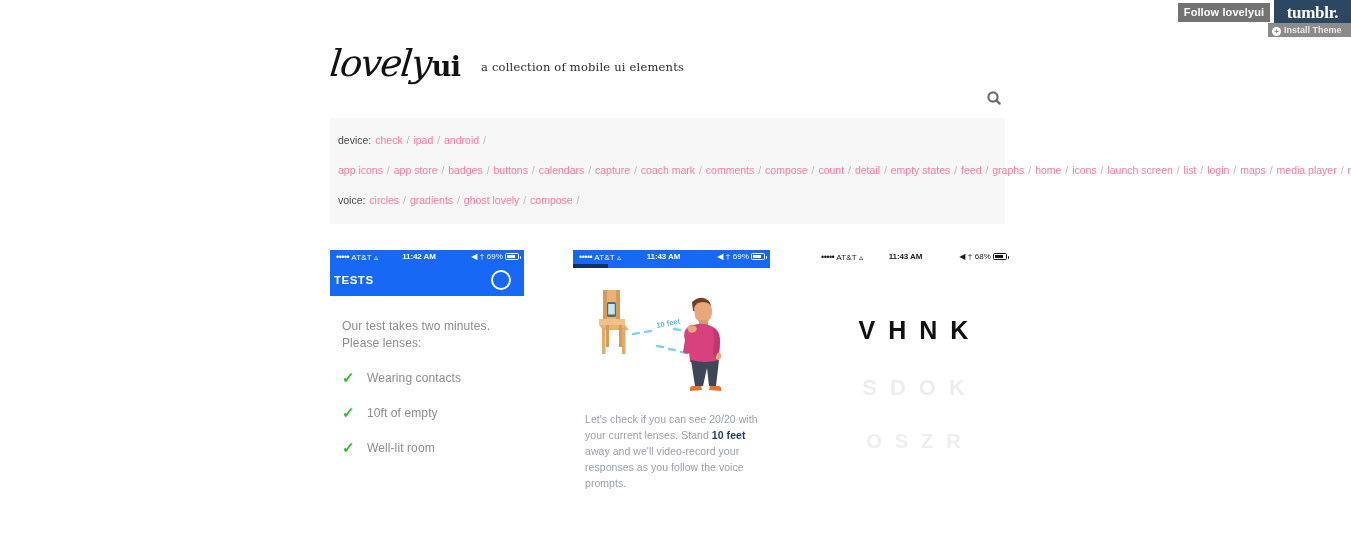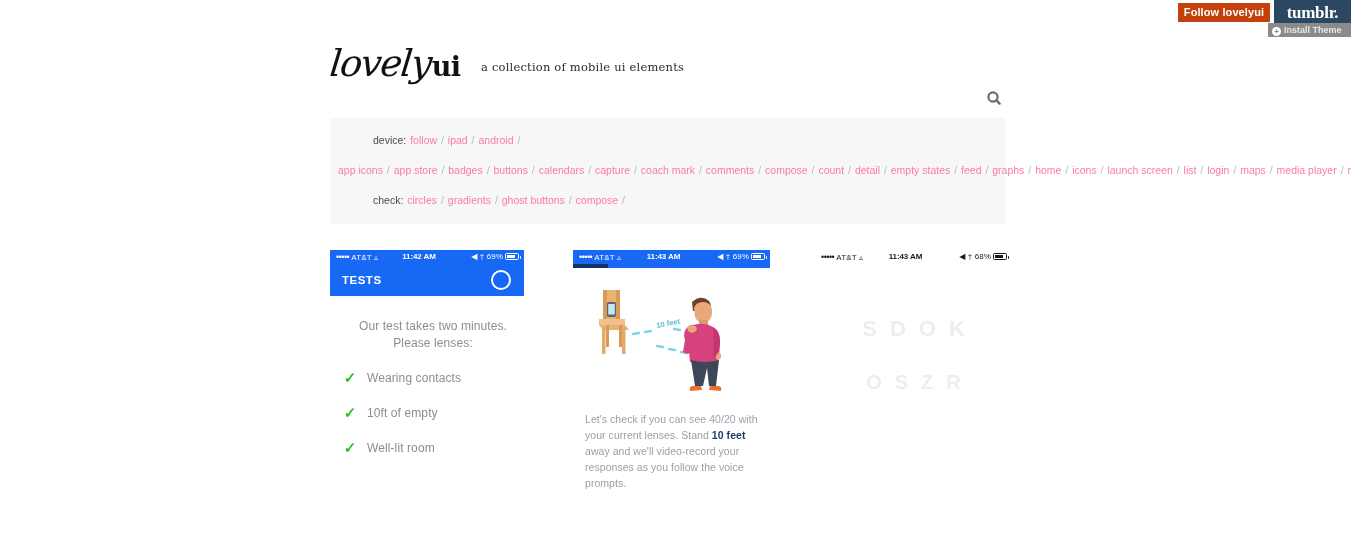--- a/index.html
+++ b/index.html
@@ -24,21 +24,21 @@
     width: 176px;
     height: 36px;
     z-index: 50;
   }
   #tumblr-badge .follow-btn {
     position: absolute;
     left: 3px;
     top: 3px;
     width: 92px;
     height: 19px;
-    background: #c2410c;
+    background: #737373;
     color: #ffffff;
     font-size: 11px;
     font-weight: bold;
     line-height: 19px;
     text-align: center;
     letter-spacing: 0.1px;
     cursor: pointer;
   }
   #tumblr-badge .tumblr-logo {
     position: absolute;
@@ -156,21 +156,20 @@
     font-size: 10.5px;
     line-height: 13px;
     color: #4a4a4a;
     white-space: nowrap;
   }
   .tag-row.device { margin-bottom: 17px; }
   .tag-row.trends { margin-top: 17px; }
   .tag-label {
     color: #4a4a4a;
     margin-right: 1px;
-    margin-left: 35px;
   }
   .tag-link {
     color: #fb7ba2;
     text-decoration: none;
     cursor: pointer;
   }
   .tag-sep {
     color: #b9b9b9;
     margin: 0 1px;
   }
@@ -261,21 +260,21 @@
   }
 
   
   .navbar {
     height: 32px;
     background: #1668f5;
     position: relative;
   }
   .navbar .nav-title {
     position: absolute;
-    left: 12px;
+    left: 4px;
     top: 0;
     line-height: 32px;
     color: #ffffff;
     font-size: 11.5px;
     font-weight: bold;
     letter-spacing: 0.5px;
   }
   .navbar .ring-icon {
     position: absolute;
     right: 13px;
@@ -292,21 +291,21 @@
     background: #1668f5;
     position: relative;
   }
   .progress-fill {
     position: absolute;
     left: 0; top: 0; bottom: 0;
     background: #14315f;
   }
 
   
-  .p1-body { padding: 22px 0 0 12px; text-align: center; }
+  .p1-body { padding: 22px 0 0 12px; }
   .p1-intro {
     font-size: 12px;
     line-height: 17px;
     color: #8d8d8d;
     letter-spacing: 0.1px;
   }
   .checklist { margin-top: 18px; }
   .check-item {
     display: flex;
     align-items: center;
@@ -382,30 +381,30 @@
     <svg width="22" height="20" viewBox="0 0 22 20">
       <circle cx="10" cy="9" r="4.6" fill="none" stroke="#6d6d6d" stroke-width="2.2"></circle>
       <line x1="13.4" y1="12.4" x2="16.6" y2="15.6" stroke="#6d6d6d" stroke-width="2.4" stroke-linecap="round"></line>
     </svg>
   </div>
 
   <div id="tag-box">
 
     <div class="tag-row device">
       <span class="tag-label">device:</span>
-      <span id="device-links"><span class="tag-link">follow</span><span class="tag-sep"> / </span><span class="tag-link">ipad</span><span class="tag-sep"> / </span><span class="tag-link">android</span><span class="tag-sep"> / </span></span>
+      <span id="device-links"><span class="tag-link">check</span><span class="tag-sep"> / </span><span class="tag-link">ipad</span><span class="tag-sep"> / </span><span class="tag-link">android</span><span class="tag-sep"> / </span></span>
     </div>
 
     <div class="tag-row categories">
       <span id="category-links"><span class="tag-link">app icons</span><span class="tag-sep"> / </span><span class="tag-link">app store</span><span class="tag-sep"> / </span><span class="tag-link">badges</span><span class="tag-sep"> / </span><span class="tag-link">buttons</span><span class="tag-sep"> / </span><span class="tag-link">calendars</span><span class="tag-sep"> / </span><span class="tag-link">capture</span><span class="tag-sep"> / </span><span class="tag-link">coach mark</span><span class="tag-sep"> / </span><span class="tag-link">comments</span><span class="tag-sep"> / </span><span class="tag-link">compose</span><span class="tag-sep"> / </span><span class="tag-link">count</span><span class="tag-sep"> / </span><span class="tag-link">detail</span><span class="tag-sep"> / </span><span class="tag-link">empty states</span><span class="tag-sep"> / </span><span class="tag-link">feed</span><span class="tag-sep"> / </span><span class="tag-link">graphs</span><span class="tag-sep"> / </span><span class="tag-link">home</span><span class="tag-sep"> / </span><span class="tag-link">icons</span><span class="tag-sep"> / </span><span class="tag-link">launch screen</span><span class="tag-sep"> / </span><span class="tag-link">list</span><span class="tag-sep"> / </span><span class="tag-link">login</span><span class="tag-sep"> / </span><span class="tag-link">maps</span><span class="tag-sep"> / </span><span class="tag-link">media player</span><span class="tag-sep"> / </span><span class="tag-link">navigation</span></span>
     </div>
 
     <div class="tag-row trends">
-      <span class="tag-label">check:</span>
-      <span id="trends-links"><span class="tag-link">circles</span><span class="tag-sep"> / </span><span class="tag-link">gradients</span><span class="tag-sep"> / </span><span class="tag-link">ghost buttons</span><span class="tag-sep"> / </span><span class="tag-link">compose</span><span class="tag-sep"> / </span></span>
+      <span class="tag-label">voice:</span>
+      <span id="trends-links"><span class="tag-link">circles</span><span class="tag-sep"> / </span><span class="tag-link">gradients</span><span class="tag-sep"> / </span><span class="tag-link">ghost lovely</span><span class="tag-sep"> / </span><span class="tag-link">compose</span><span class="tag-sep"> / </span></span>
     </div>
   </div>
 
   <div id="shots">
 
     <div class="phone" id="phone-1">
       <div class="statusbar blue">
         <span class="sb-left">
           <span class="sb-dots">•••••</span><span>AT&amp;T</span><span class="sb-wifi">▵</span>
         </span>
@@ -498,36 +497,37 @@
             <path d="M140 46 q7 4 7 15 l-1 13 q-4 2 -6 -1 l1 -14 z" fill="#c4356e"></path>
             <path d="M146 70 q3 2 2 6 q-2 3 -5 1 q-1 -4 3 -7 z" fill="#e8a87c"></path>
             <path d="M118 78 q14 4 28 0 l-3 26 l-7 0 l-2 -18 l-4 18 l-8 0 z" fill="#3d4758"></path>
             <path d="M119 104 l9 0 l1 4 l-12 1 q-1 -4 2 -5 z" fill="#e8722f"></path>
             <path d="M137 104 l9 0 q3 1 2 5 l-12 -1 z" fill="#e8722f"></path>
           </g>
         </svg>
       </div>
 
       <div class="p2-text">
-        <span>Let's check if you can see 40/20 with your current lenses. Stand </span><b>10 feet</b><span> away and we'll video-record your responses as you follow the voice prompts.</span>
+        <span>Let's check if you can see 20/20 with your current lenses. Stand </span><b>10 feet</b><span> away and we'll video-record your responses as you follow the voice prompts.</span>
       </div>
     </div>
 
     <div class="phone" id="phone-3">
       <div class="statusbar white">
         <span class="sb-left">
           <span class="sb-dots">•••••</span><span>AT&amp;T</span><span class="sb-wifi">▵</span>
         </span>
         <span class="sb-center">11:43 AM</span>
         <span class="sb-right">
           <span>◀</span>
           <span>†</span>
           <span>68%</span><span class="batt-body"></span>
         </span>
       </div>
       <div class="eyechart">
+        <div class="eye-row r1">VHNK</div>
         <div class="eye-row r2">SDOK</div>
         <div class="eye-row r3">OSZR</div>
       </div>
     </div>
 
   </div>
 </div>
 
 </body></html>

